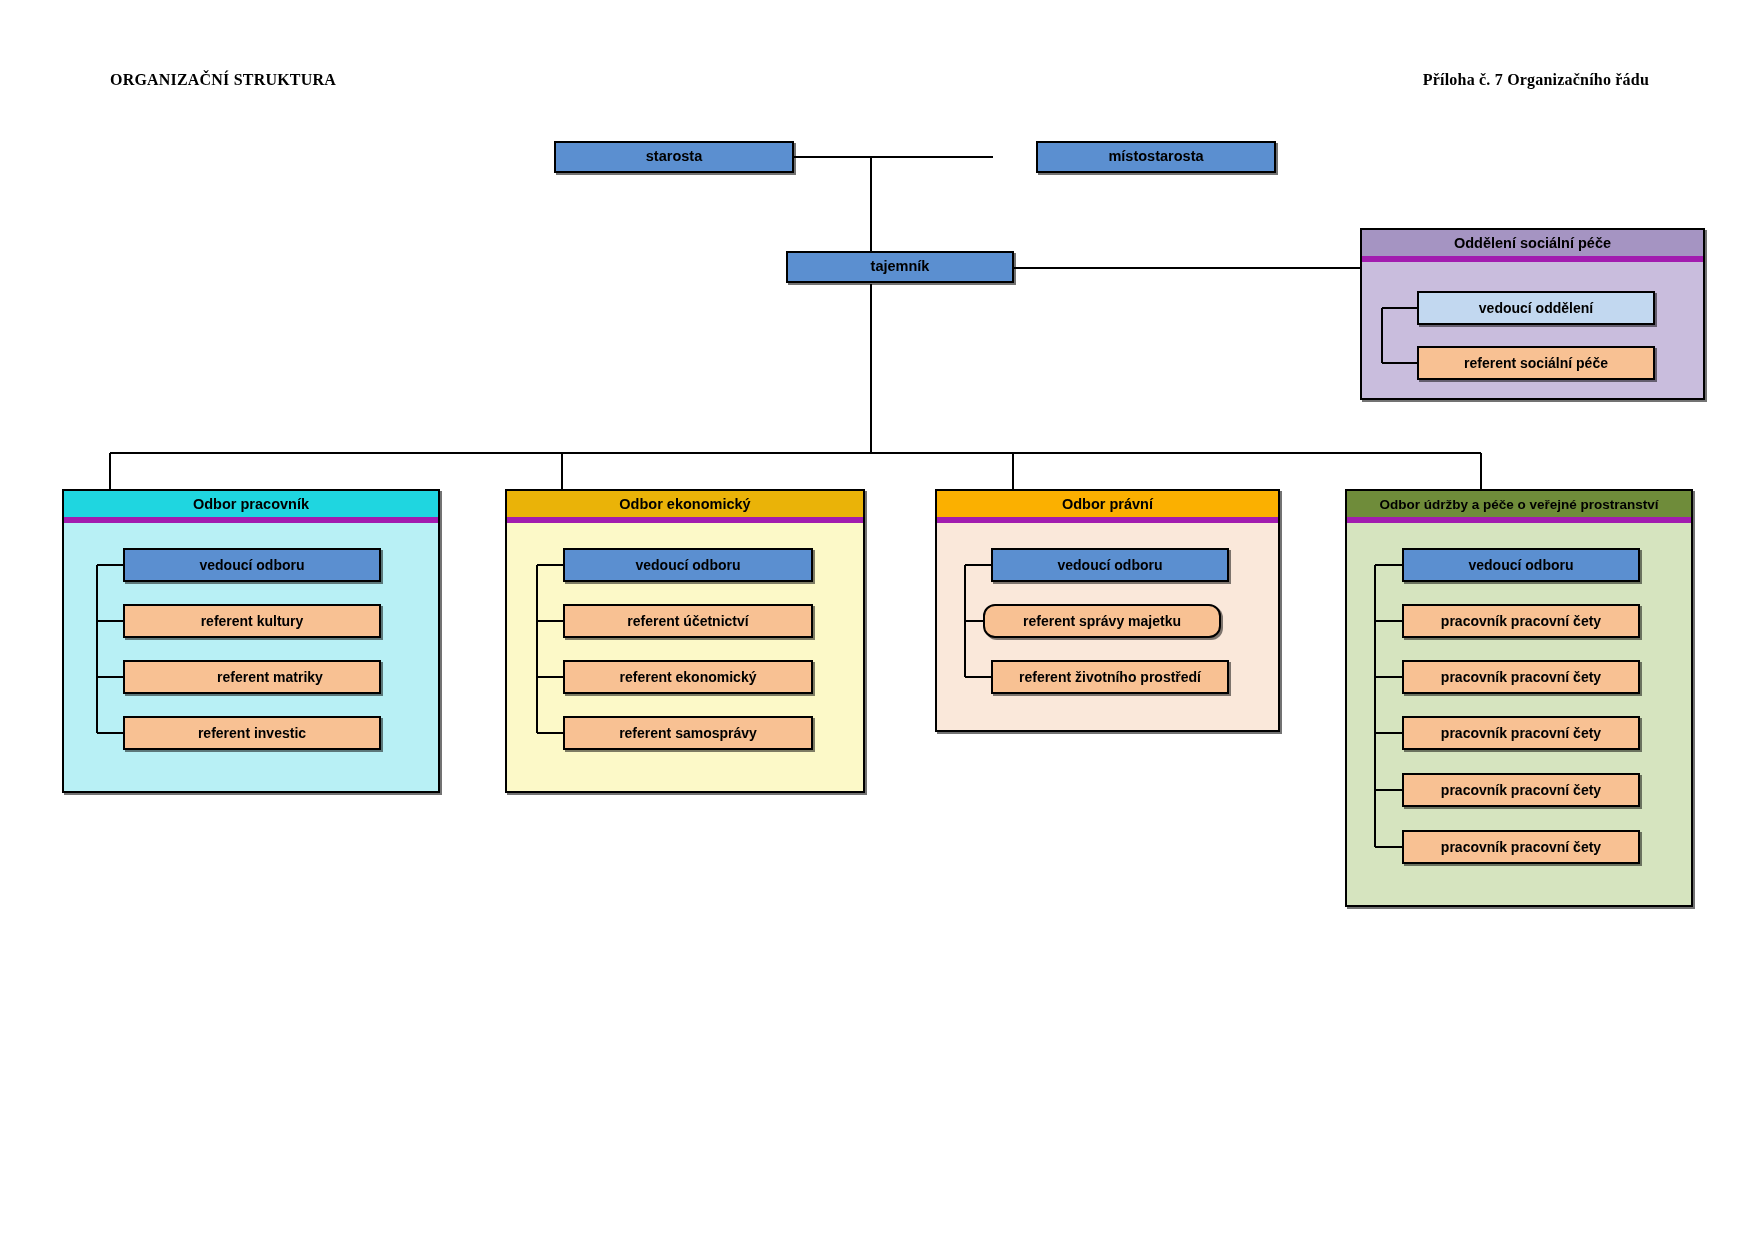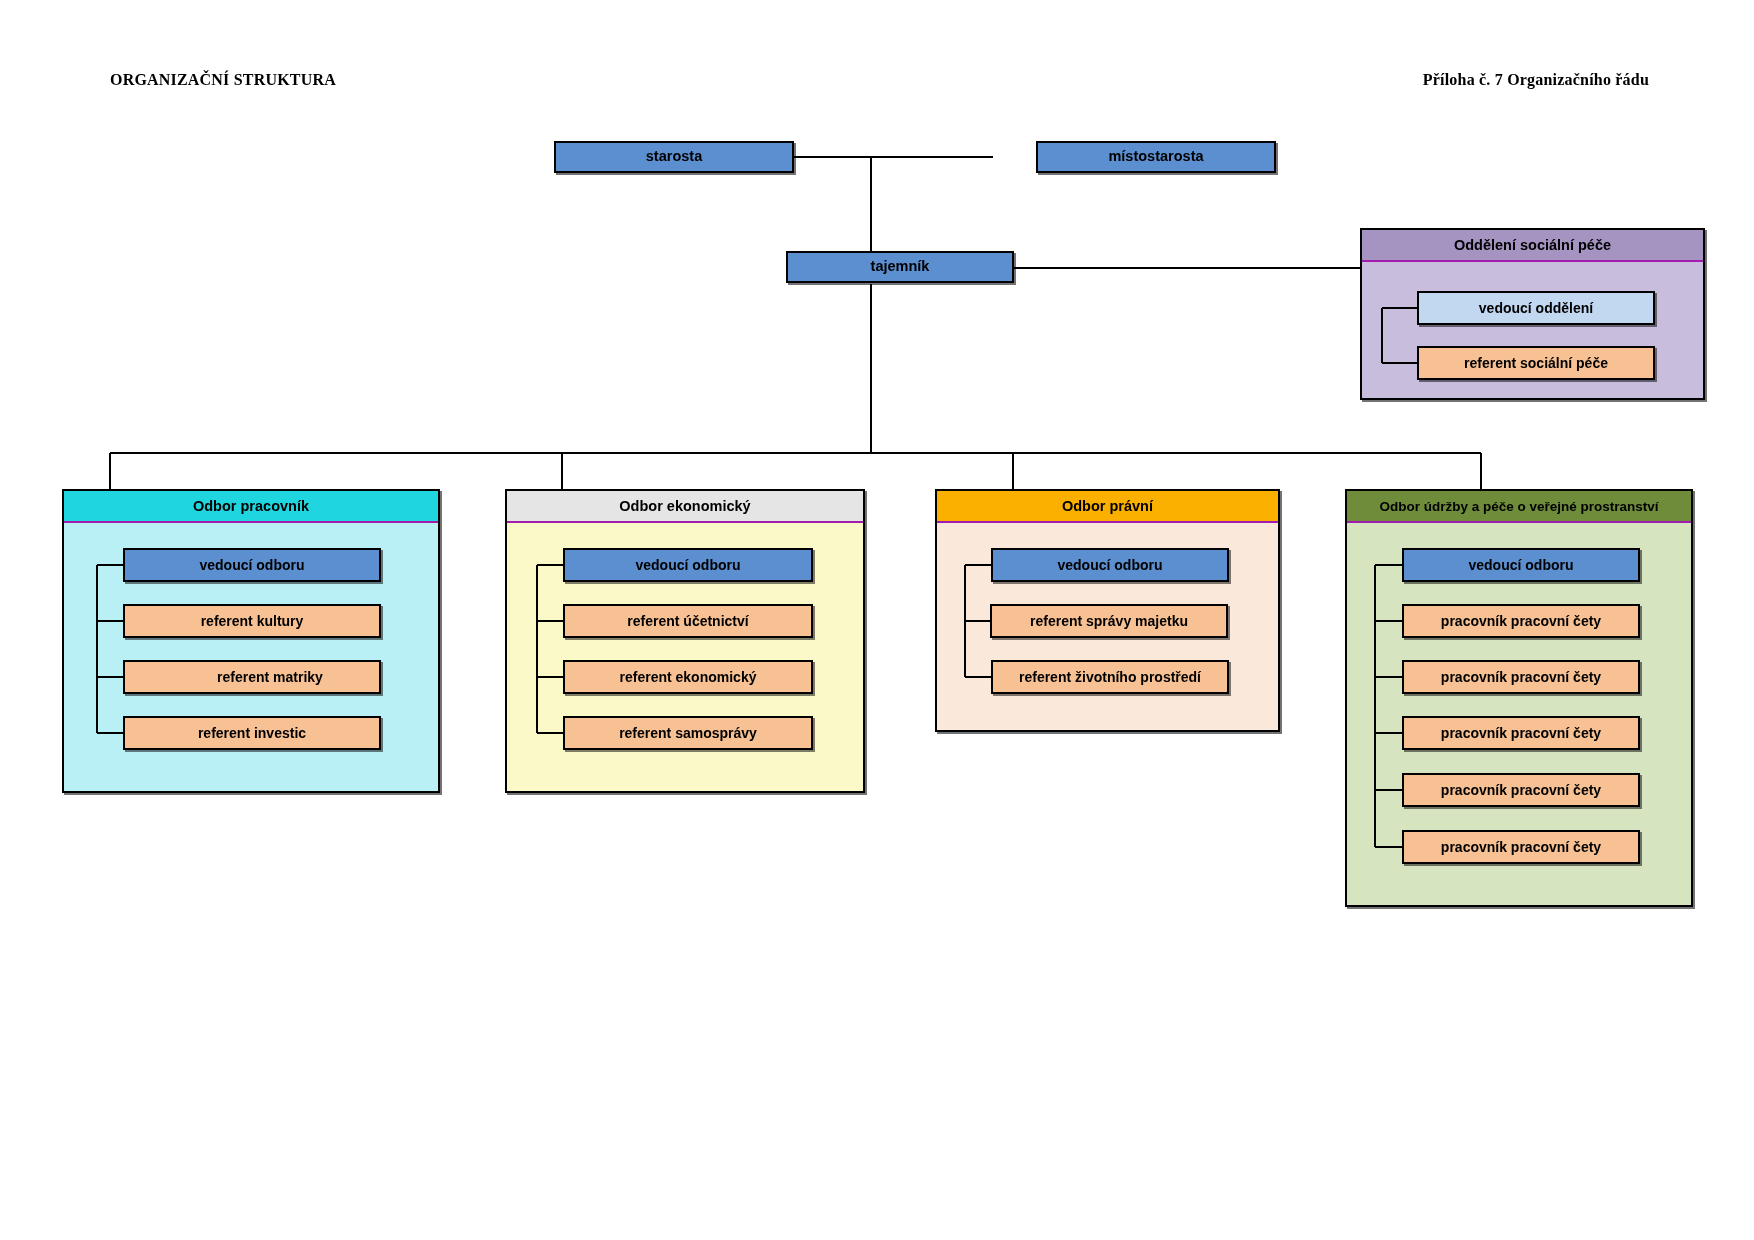--- a/index.html
+++ b/index.html
@@ -54,21 +54,21 @@
   .dept{
     position:absolute;
     box-sizing:border-box;
     border:2px solid #000;
     box-shadow:2px 2px 0 rgba(0,0,0,.55);
   }
   .dept-title{
     position:absolute;left:0;top:0;right:0;
     height:32px;
     box-sizing:border-box;
-    border-bottom:2px solid #a21caf;
+    border-bottom:6px solid #a21caf;
     display:flex;align-items:center;justify-content:center;
     font-weight:bold;font-size:14.5px;color:#000;
     text-align:center;
     white-space:nowrap;
   }
 
   .item{
     position:absolute;
     box-sizing:border-box;
     border:2px solid #000;
@@ -76,21 +76,21 @@
     font-weight:bold;font-size:14px;color:#000;
     height:34px;
     text-align:center;
     box-shadow:2px 2px 0 rgba(0,0,0,.5);
   }
 
   
   .d-vseobecny{background:#b8f0f5;}
   .d-vseobecny .dept-title{background:#1fd6e0;}
   .d-ekonomicky{background:#fcf9c8;}
-  .d-ekonomicky .dept-title{background:#e5e5e5;}
+  .d-ekonomicky .dept-title{background:#eab308;}
   .d-pravni{background:#fae8da;}
   .d-pravni .dept-title{background:#fbb000;}
   .d-udrzby{background:#d6e4bf;}
   .d-udrzby .dept-title{background:#6f8c3a;}
 
   .unit{
     position:absolute;
     box-sizing:border-box;
     border:2px solid #000;
     background:#c9bddd;
@@ -217,21 +217,21 @@
         <line x1="28" y1="74" x2="28" y2="186"></line>
         <line x1="28" y1="74" x2="55" y2="74"></line>
         <line x1="28" y1="130" x2="55" y2="130"></line>
         <line x1="28" y1="186" x2="55" y2="186"></line>
       </g>
     </svg>
 
     <div class="item blue" style="left:54px;top:57px;width:238px;">
       <span>vedoucí odboru</span>
       </div>
-    <div class="item peach" style="left:53px;top:113px;width:238px;">
+    <div class="item peach" style="left:46px;top:113px;width:238px;border-radius:12px;">
       <span>referent správy majetku</span>
       </div>
     <div class="item peach" style="left:54px;top:169px;width:238px;">
       <span>referent životního prostředí</span>
       </div>
   </div>
 
   <div class="dept d-udrzby" style="left:1345px;top:489px;width:348px;height:418px;">
     <div class="dept-title" style="font-size:13.5px;">Odbor údržby a péče o veřejné prostranství</div>
 

